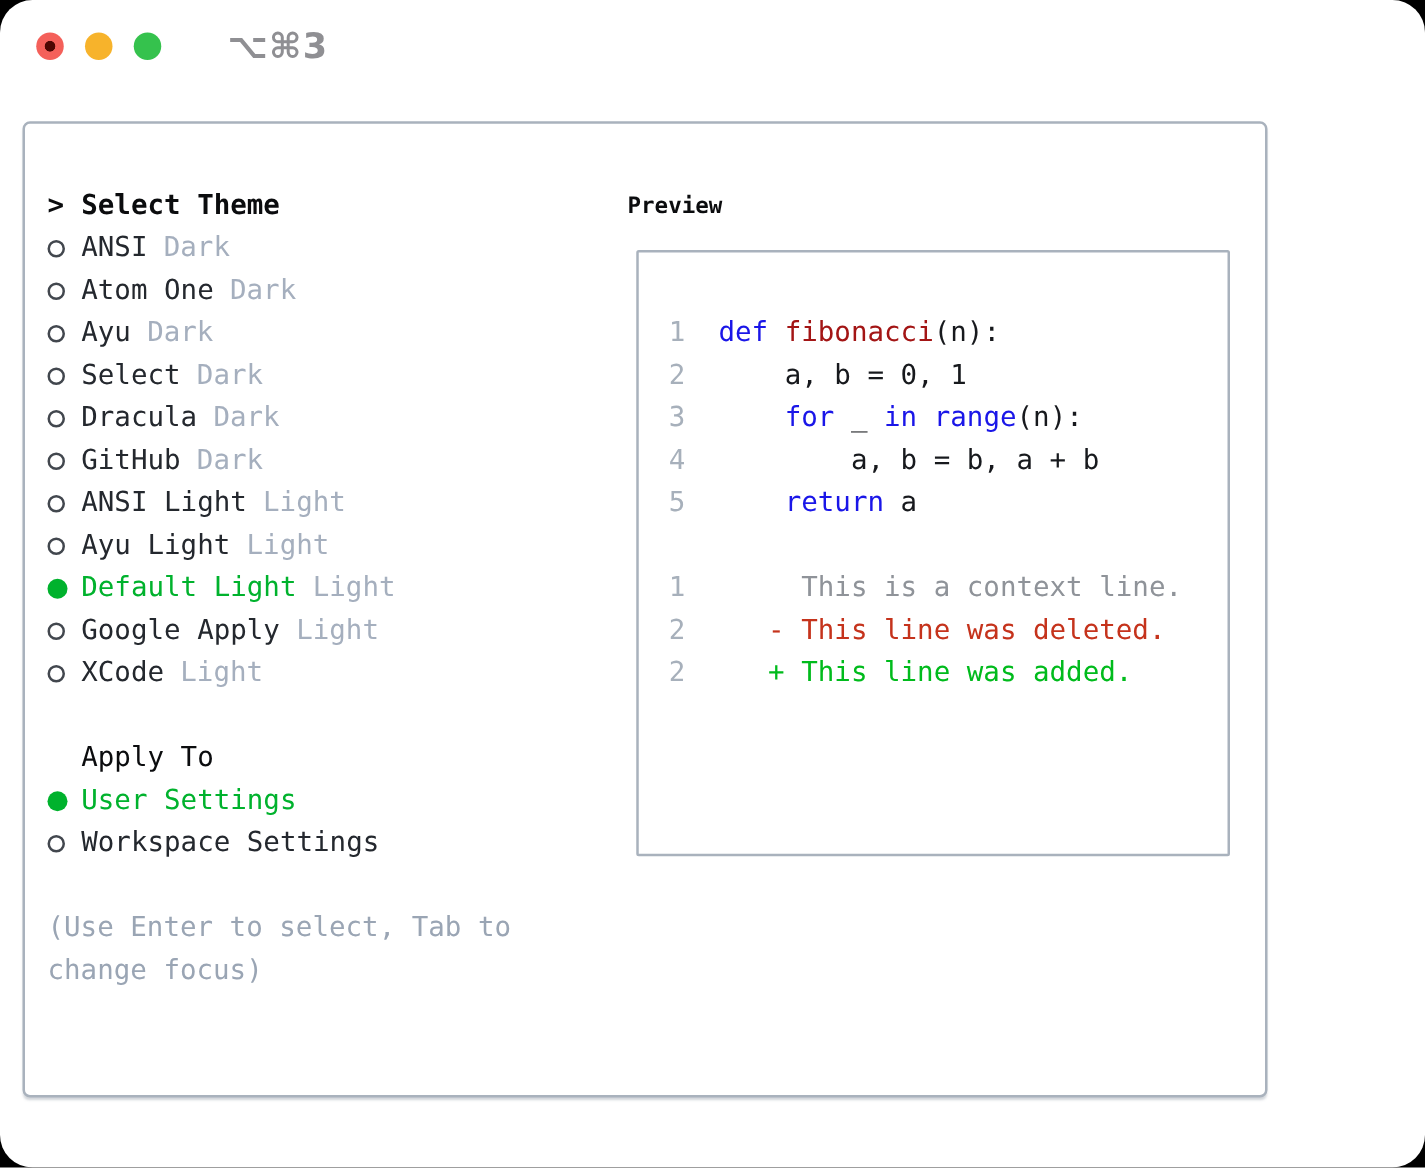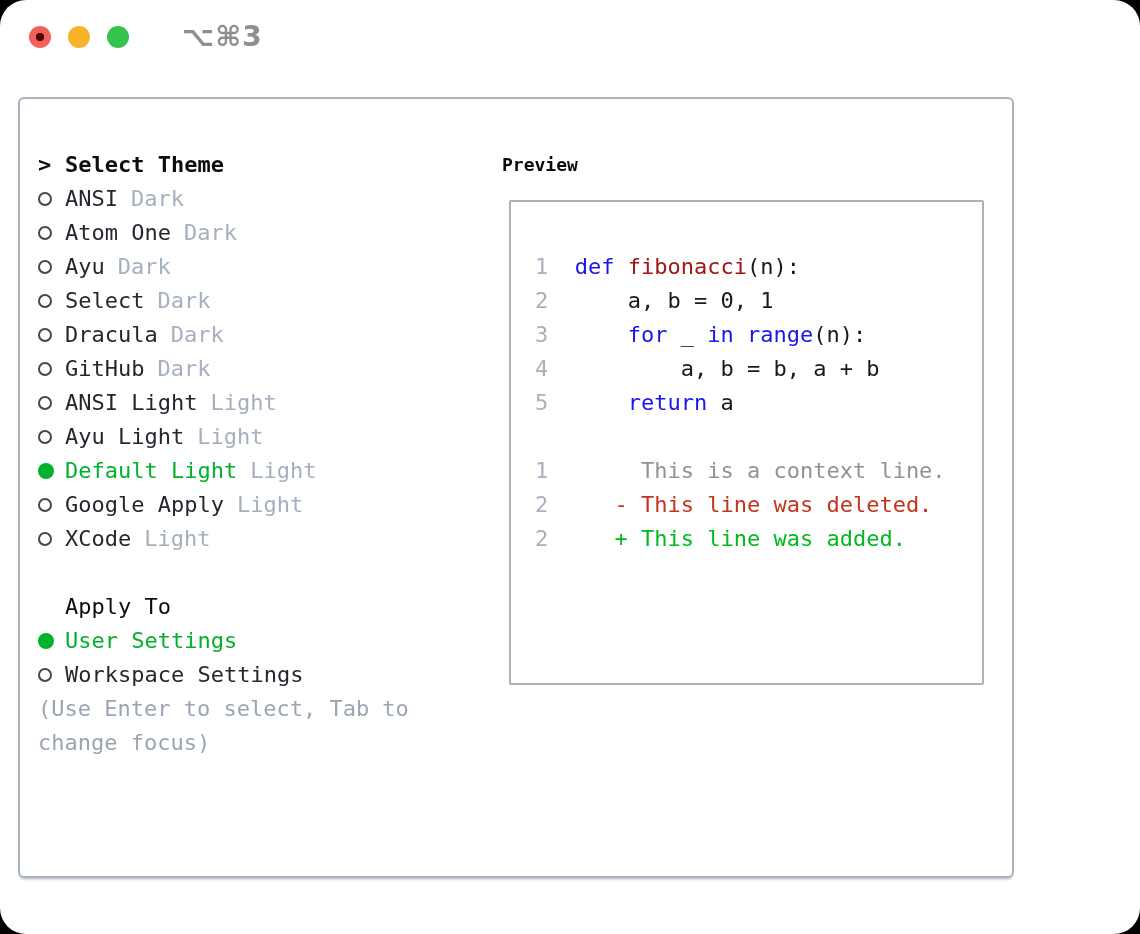--- a/index.html
+++ b/index.html
@@ -56,21 +56,21 @@
   }
   .row.selected .circle{width:16px;height:16px;border:none;background:var(--accent_green);}
   .row .name{color:var(--text_dark);}
   .row.selected .name{color:var(--accent_green);text-align:center;}
   .tag{color:var(--muted_tag);margin-left:13px;}
   .row.header{font-weight:700;color:var(--title_black);}
   .row.header .marker{font-weight:700;color:var(--title_black);align-items:center;}
   .row.subheader{color:var(--title_black);}
   .section-gap{margin-top:34px;}
   .hint{
-    width:424px;font-size:22px;line-height:34px;color:var(--hint_gray);
+    margin-top:34px;width:424px;font-size:22px;line-height:34px;color:var(--hint_gray);
   }
   
   .preview-title{height:34px;line-height:34px;font-size:18px;font-weight:700;color:var(--title_black);}
   .preview-box{
     margin-top:18px;margin-left:7px;width:475px;height:485px;
     border:2px solid var(--border_gray);border-radius:2px;background:#fff;
     padding:48px 0 0 24px;overflow:hidden;
   }
   .code-line{height:34px;line-height:34px;font-size:22px;white-space:pre;}
   .seg-ln{color:var(--line_number);}

